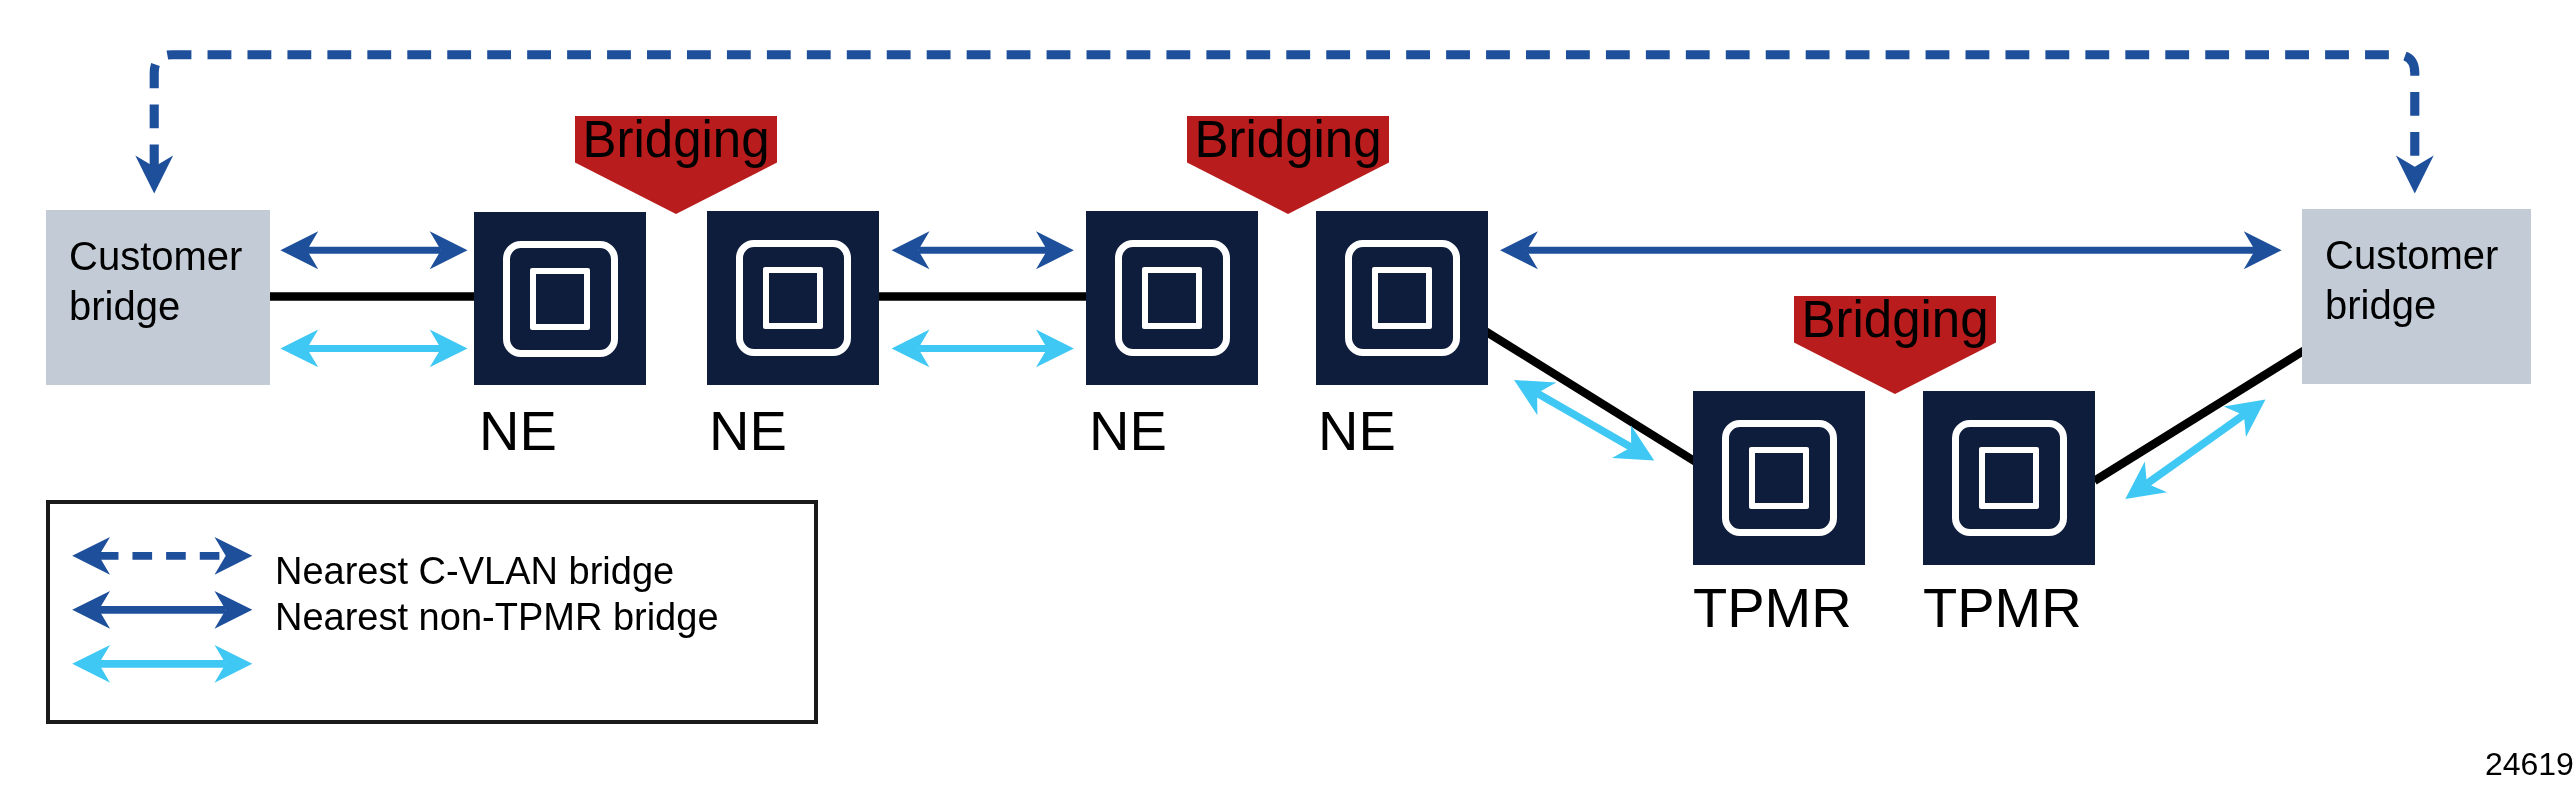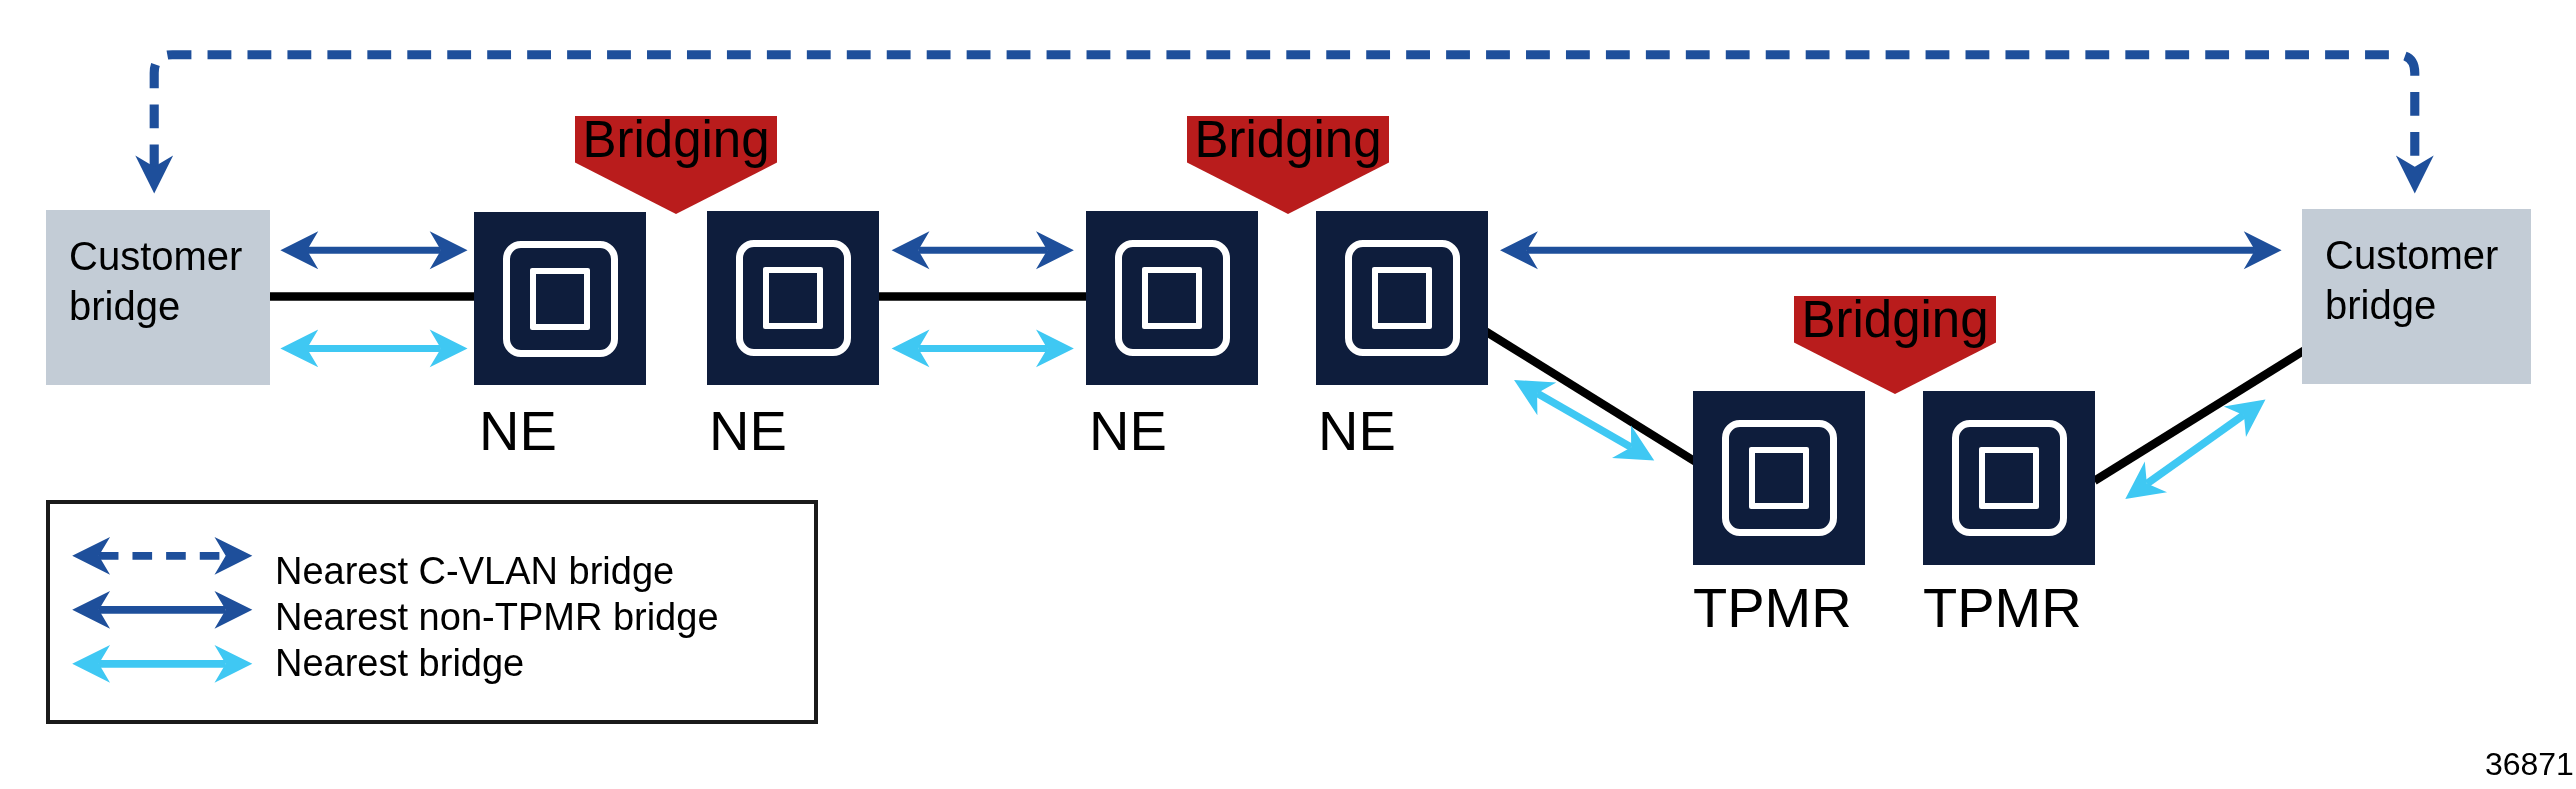--- a/index.html
+++ b/index.html
@@ -173,18 +173,17 @@
   <div class="node-label" style="left:479px;top:410px;">NE</div>
   <div class="node-label" style="left:709px;top:410px;">NE</div>
   <div class="node-label" style="left:1089px;top:410px;">NE</div>
   <div class="node-label" style="left:1318px;top:410px;">NE</div>
   <div class="node-label" style="left:1693px;top:587px;">TPMR</div>
   <div class="node-label" style="left:1923px;top:587px;">TPMR</div>
 
   <div id="legend-box"></div>
   <div class="legend-label" style="top:550px;">Nearest C-VLAN bridge</div>
   <div class="legend-label" style="top:596px;">Nearest non-TPMR bridge</div>
-  <div class="legend-label" style="top:642px;">Nearest bridge</div>
 
-  <div id="figure-number">36871</div>
+  <div id="figure-number">24619</div>
 
 </div>
 
 
 </body></html>

